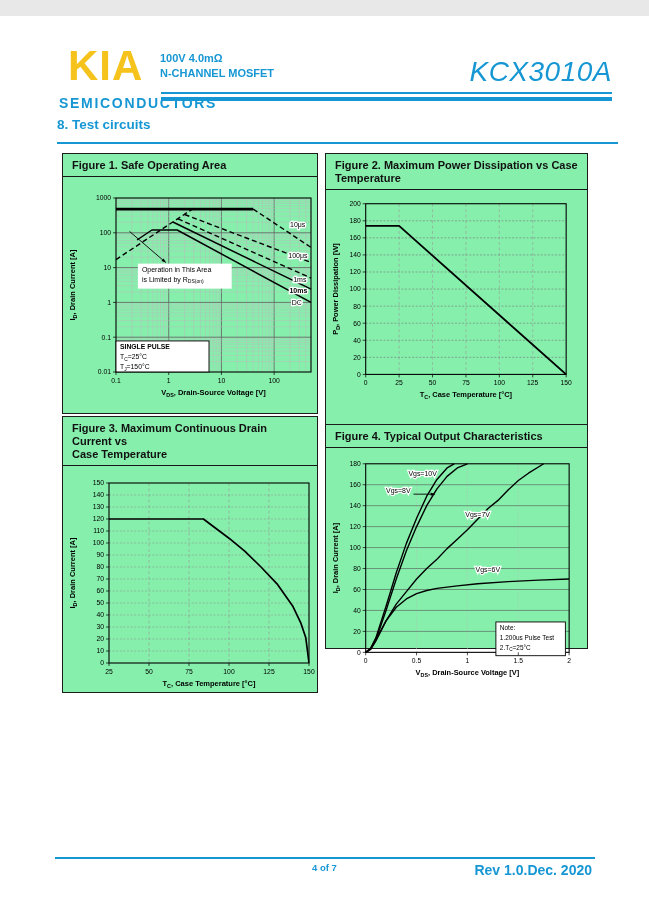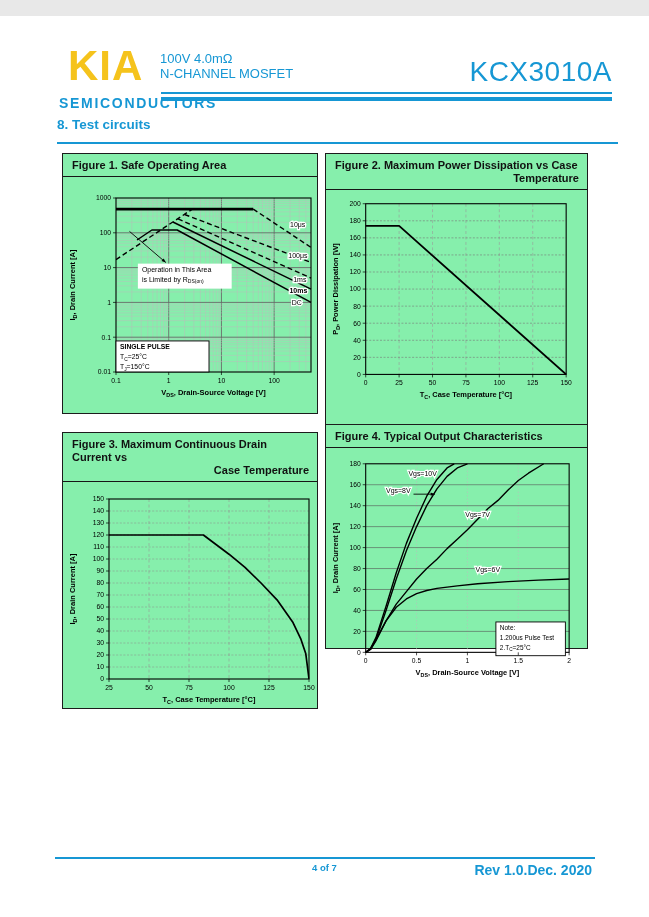--- a/index.html
+++ b/index.html
@@ -4,38 +4,38 @@
 <style>
   html,body{margin:0;padding:0;background:#e8e8e8;}
   .page{position:relative;width:649px;height:917px;background:#ffffff;margin:16px auto;
         font-family:"Liberation Sans",sans-serif;overflow:hidden;}
   .abs{position:absolute;}
   
   .kia-logo{left:68px;top:28px;font-size:42px;font-weight:800;letter-spacing:1px;
             color:var(--logo,#f5c31c);line-height:44px;}
   .logo-sub{left:59px;top:79px;font-size:14px;font-weight:bold;letter-spacing:1.7px;
             color:var(--accent,#1697d4);}
-  .subtitle{left:160px;top:35px;font-size:13px;font-weight:normal;line-height:15px;
+  .subtitle{left:160px;top:35px;font-size:11px;font-weight:bold;line-height:15px;
             color:var(--accent,#1697d4);}
   .part-number{left:330px;top:40px;width:282px;text-align:right;font-size:28px;
-            color:var(--accent,#1697d4);letter-spacing:0.5px;}
+            color:var(--accent,#1697d4);letter-spacing:0.5px;font-style:italic;}
   .rule-thin{left:161px;top:76px;width:451px;height:1.8px;background:var(--accent,#1697d4);}
   .rule-thick{left:161px;top:81px;width:451px;height:4px;background:var(--accent,#1697d4);}
   .section-heading{left:57px;top:101px;width:561px;font-size:13.5px;font-weight:bold;
             color:var(--accent,#1697d4);border-bottom:2px solid var(--accent,#1697d4);
             padding-bottom:10px;}
   
   .figure-box{border:1.5px solid #1c1c1c;background:#86efac;box-sizing:border-box;}
   .box1{left:62px;top:137px;width:256px;height:261px;}
   .box2{left:325px;top:137px;width:263px;height:315px;}
-  .box3{left:62px;top:416px;width:256px;height:277px;}
+  .box3{left:62px;top:400px;width:256px;height:277px;}
   .box4{left:325px;top:408px;width:263px;height:225px;}
   .fig-title{font-size:11px;font-weight:bold;color:#111;line-height:13px;
              padding:5px 8px 4px 9px;border-bottom:1.4px solid #161616;}
-  .fig-title .l2{text-align:right;}
+  .fig-title .l2{text-align:left;}
   .chart-wrap{width:100%;display:flex;justify-content:center;}
   .chart-wrap svg{display:block;margin-top:1px;}
   
   .footer-rule{left:55px;top:841px;width:540px;height:2.4px;background:var(--accent,#1697d4);}
   .page-num{left:0;top:846px;width:649px;text-align:center;font-size:9.5px;font-weight:bold;
             color:var(--accent,#1697d4);}
   .revision{left:430px;top:846px;width:162px;text-align:right;font-size:14px;font-weight:bold;
             color:var(--accent,#1697d4);}
 </style>
 </head>

